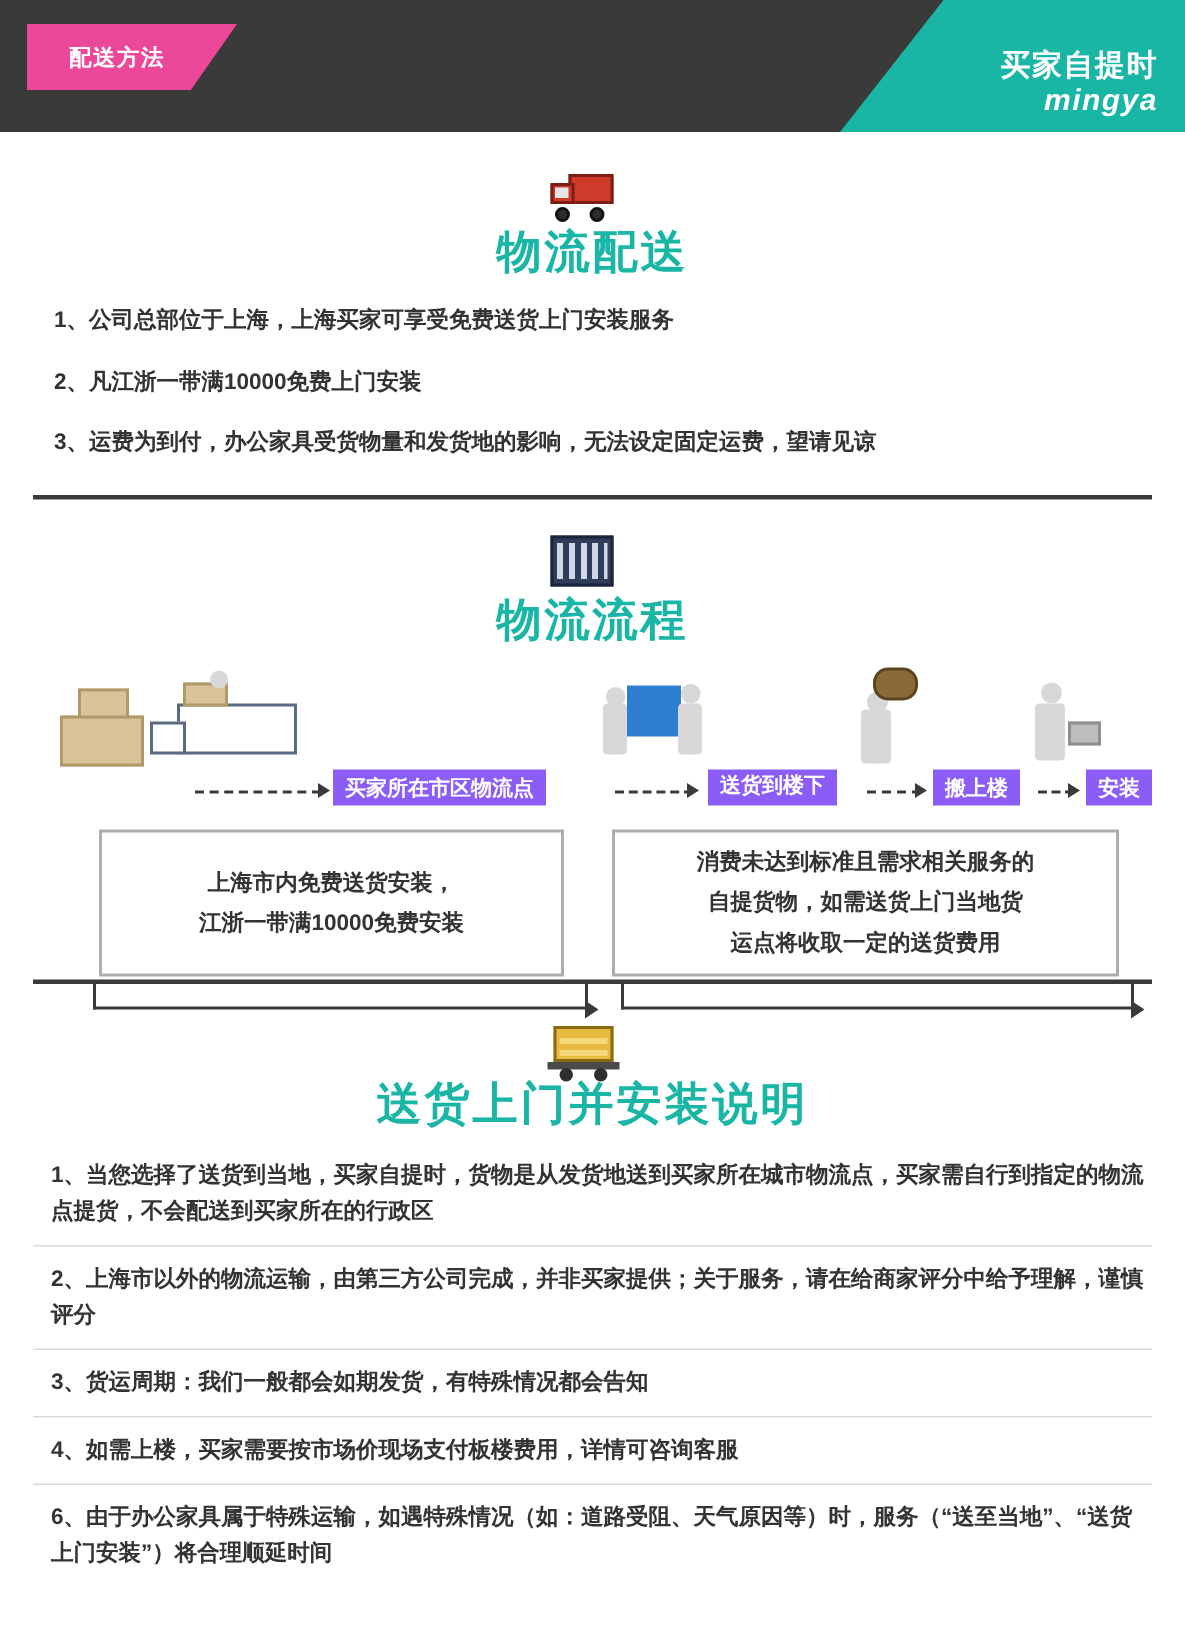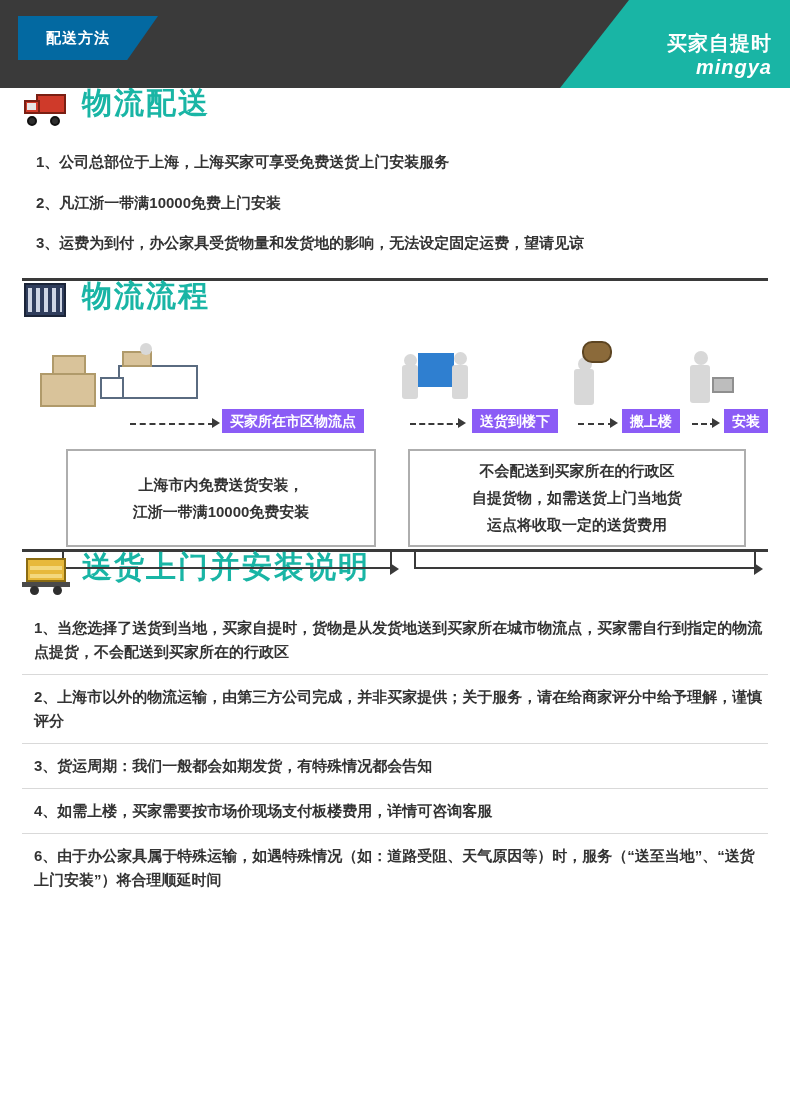--- a/index.html
+++ b/index.html
@@ -23,21 +23,21 @@
     height: 88px;
     background: #3a3a3a;
     overflow: hidden;
   }
   .header-tab {
     position: absolute;
     left: 18px;
     top: 16px;
     width: 140px;
     height: 44px;
-    background: #0369a1;
+    background: #ec4899;
     color: #ffffff;
     font-size: 15px;
     font-weight: bold;
     letter-spacing: 1px;
     display: flex;
     align-items: center;
     padding-left: 28px;
     box-sizing: border-box;
     clip-path: polygon(0 0, 100% 0, 78% 100%, 0 100%);
   }
@@ -77,22 +77,24 @@
     letter-spacing: 1px;
   }
 
   
   .section {
     padding: 0 22px;
     box-sizing: border-box;
   }
   .sec-title-row {
     display: flex;
-    align-items: flex-start;
+    align-items: center;
+    margin-top: 22px;
     margin-bottom: 10px;
+    flex-direction: column;
   }
   .sec-icon {
     width: 48px;
     height: 44px;
     margin-right: 12px;
     position: relative;
     flex: none;
   }
   .sec-title {
     font-size: 30px;
@@ -372,38 +374,38 @@
       </div>
     </div>
 
     <div class="flow-row">
       <div class="flow-line" style="left:108px; width:84px;"></div>
       <div class="arrow-head" style="left:190px;"></div>
       <div class="flow-tag" style="left:200px;">买家所在市区物流点</div>
 
       <div class="flow-line" style="left:388px; width:52px;"></div>
       <div class="arrow-head" style="left:436px;"></div>
-      <div class="flow-tag" style="left:450px;">送货到楼下</div>
+      <div class="flow-tag" style="left:450px;font-family:Liberation Serif, serif;">送货到楼下</div>
 
       <div class="flow-line" style="left:556px; width:36px;"></div>
       <div class="arrow-head" style="left:588px;"></div>
       <div class="flow-tag" style="left:600px;">搬上楼</div>
 
       <div class="flow-line" style="left:670px; width:24px;"></div>
       <div class="arrow-head" style="left:690px;"></div>
       <div class="flow-tag" style="left:702px;">安装</div>
     </div>
 
     <div class="note-boxes">
       <div class="note-box" style="left:44px; top:0; width:310px; height:98px;">
         <div>上海市内免费送货安装，</div>
         <div>江浙一带满10000免费安装</div>
       </div>
       <div class="note-box" style="left:386px; top:0; width:338px; height:98px;">
-        <div>不会配送到买家所在的行政区</div>
+        <div>消费未达到标准且需求相关服务的</div>
         <div>自提货物，如需送货上门当地货</div>
         <div>运点将收取一定的送货费用</div>
       </div>
     </div>
 
     <div class="brace-row">
       <div class="brace" style="left:40px; width:330px;"></div>
       <div class="brace-arrow" style="left:368px;"></div>
       <div class="brace" style="left:392px; width:342px;"></div>
       <div class="brace-arrow" style="left:732px;"></div>

